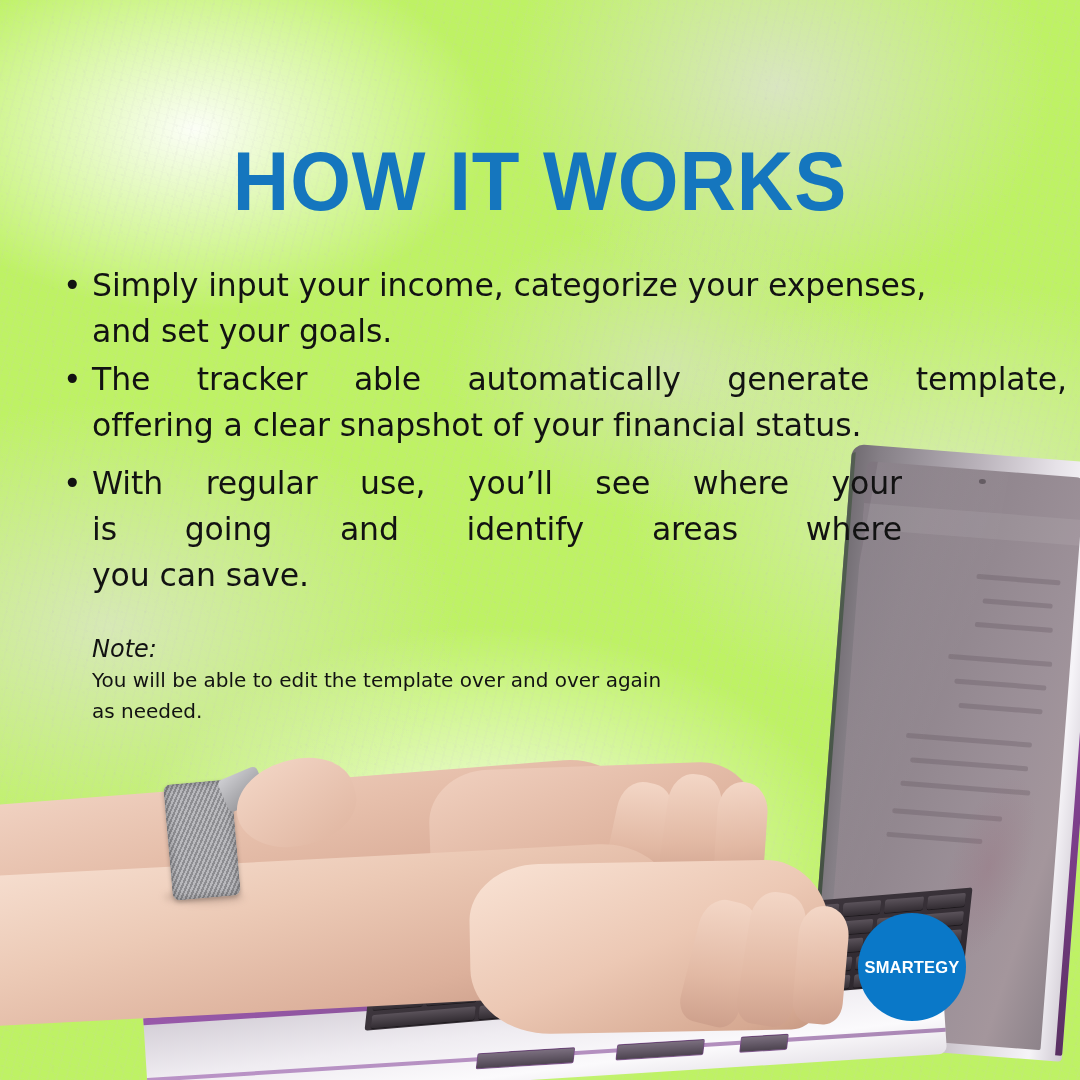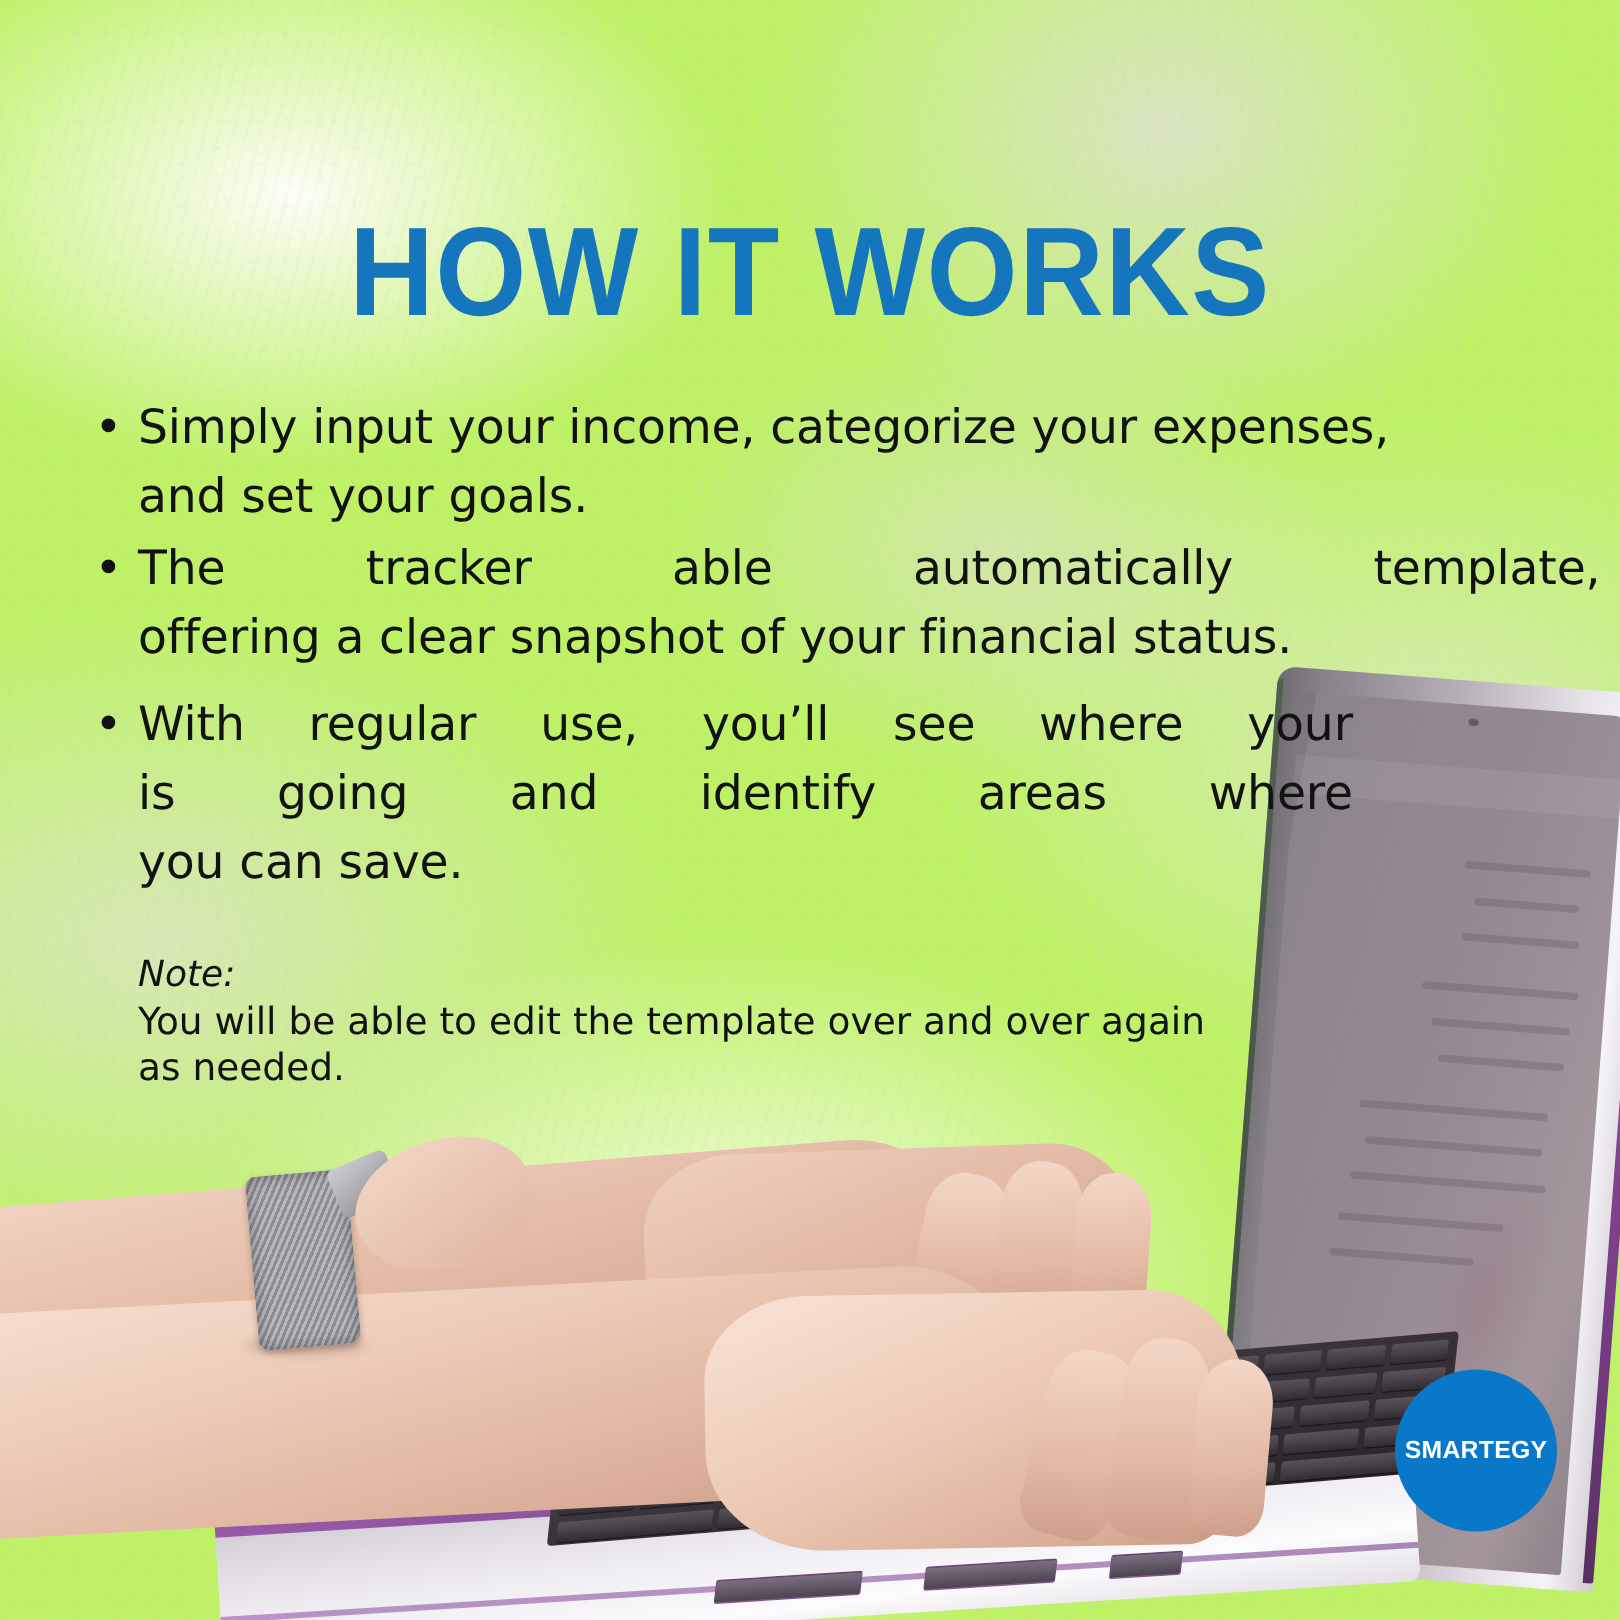--- a/index.html
+++ b/index.html
@@ -233,26 +233,26 @@
 
   #note{
     position:absolute;left:92px;top:633px;
     color:#121212;
     font-family:"DejaVu Sans","Liberation Sans",sans-serif;
   }
   #note .nlabel{
     font-style:italic;font-size:24px;line-height:32px;display:block;
   }
   #note .nline{
-    font-size:25px;line-height:31px;display:block;white-space:nowrap;
+    font-size:20px;line-height:31px;display:block;white-space:nowrap;
   }
 
   
   #badge{
-    position:absolute;left:930px;top:913px;width:108px;height:108px;
+    position:absolute;left:858px;top:913px;width:108px;height:108px;
     border-radius:50%;
     background:#0a78c8;
     display:flex;align-items:center;justify-content:center;
   }
   #badge span{
     color:#ffffff;
     font-family:"Liberation Sans","DejaVu Sans",sans-serif;
     font-weight:bold;font-size:16.5px;letter-spacing:.2px;
   }
 </style>
@@ -394,20 +394,21 @@
       <span class="ln">and set your goals.</span>
     </div>
 
     <div class="bullet b2">
       <span class="dot">•</span>
       <span class="ln just">
         <span>The</span>
         <span>tracker</span>
         <span>able</span>
         <span>automatically</span>
+        <span>generate</span>
         <span>template,</span>
       </span>
       <span class="ln">offering a clear snapshot of your financial status.</span>
     </div>
 
     <div class="bullet b3">
       <span class="dot">•</span>
       <span class="ln just">
         <span>With</span>
         <span>regular</span>

